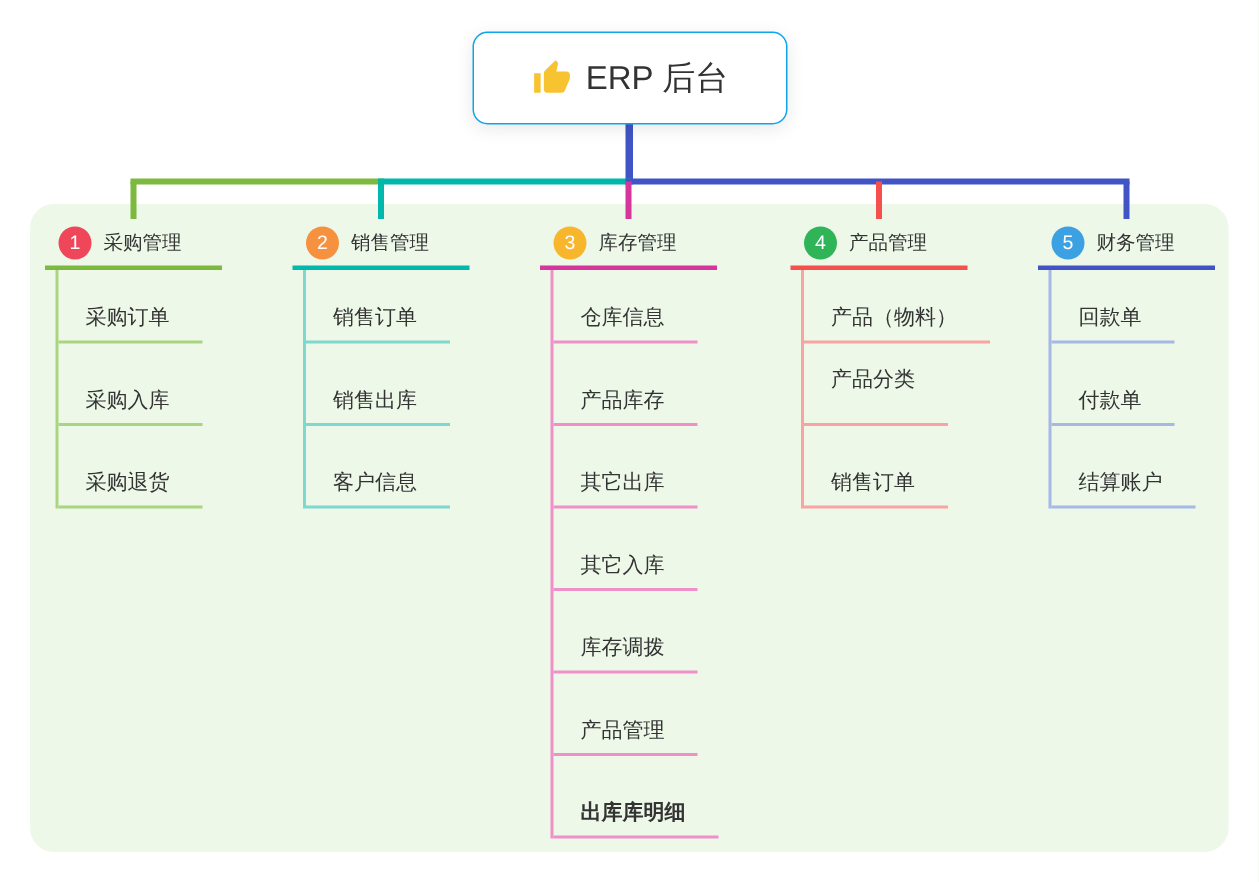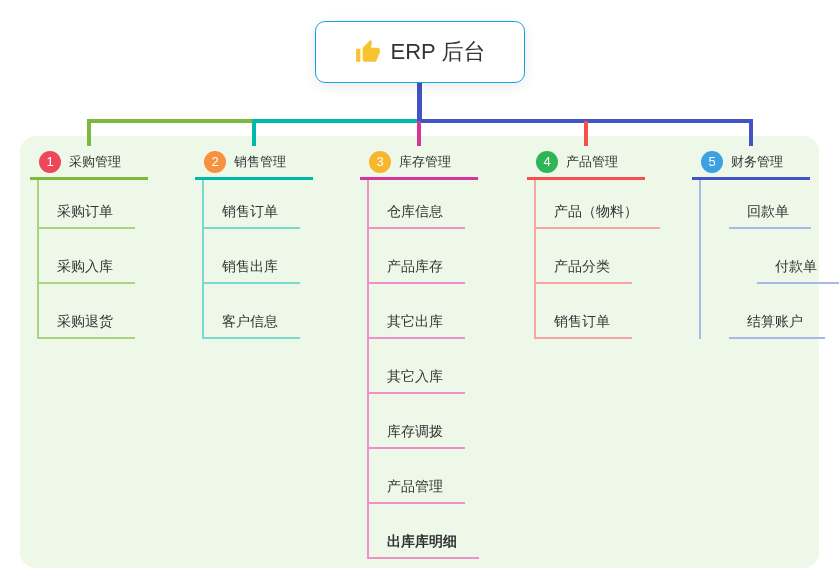--- a/index.html
+++ b/index.html
@@ -136,38 +136,38 @@
       </div>
       <div class="branch" style="left: 527px;">
         <div class="branch-title" style="border-bottom-color: rgb(245, 80, 78);">
           <span class="badge" style="background: rgb(47, 180, 87);">4</span>
           <span class="branch-label">产品管理</span>
         </div>
         <div class="children" style="border-left-color: rgb(249, 163, 162);">
           <div class="child first" style="border-bottom-color: rgb(249, 163, 162);">
             <span class="child-label">产品（物料）</span>
           </div>
-          <div class="child" style="border-bottom-color: rgb(249, 163, 162);">
+          <div class="child" style="border-bottom-color: rgb(249, 163, 162); align-items: center;">
             <span class="child-label">产品分类</span>
           </div>
           <div class="child" style="border-bottom-color: rgb(249, 163, 162);">
             <span class="child-label">销售订单</span>
           </div>
         </div>
       </div>
       <div class="branch" style="left: 692px;">
         <div class="branch-title" style="border-bottom-color: rgb(66, 84, 197);">
           <span class="badge" style="background: rgb(59, 161, 227);">5</span>
           <span class="branch-label">财务管理</span>
         </div>
-        <div class="children" style="border-left-color: rgb(165, 184, 230); padding-left: 28px;">
+        <div class="children" style="border-left-color: rgb(165, 184, 230);">
           <div class="child first" style="border-bottom-color: rgb(165, 184, 230);">
             <span class="child-label">回款单</span>
           </div>
-          <div class="child" style="border-bottom-color: rgb(165, 184, 230); margin-left: 28px;">
+          <div class="child" style="border-bottom-color: rgb(165, 184, 230);">
             <span class="child-label">付款单</span>
           </div>
           <div class="child" style="border-bottom-color: rgb(165, 184, 230);">
             <span class="child-label">结算账户</span>
           </div>
         </div>
       </div>
     </div>
 </div>
 

